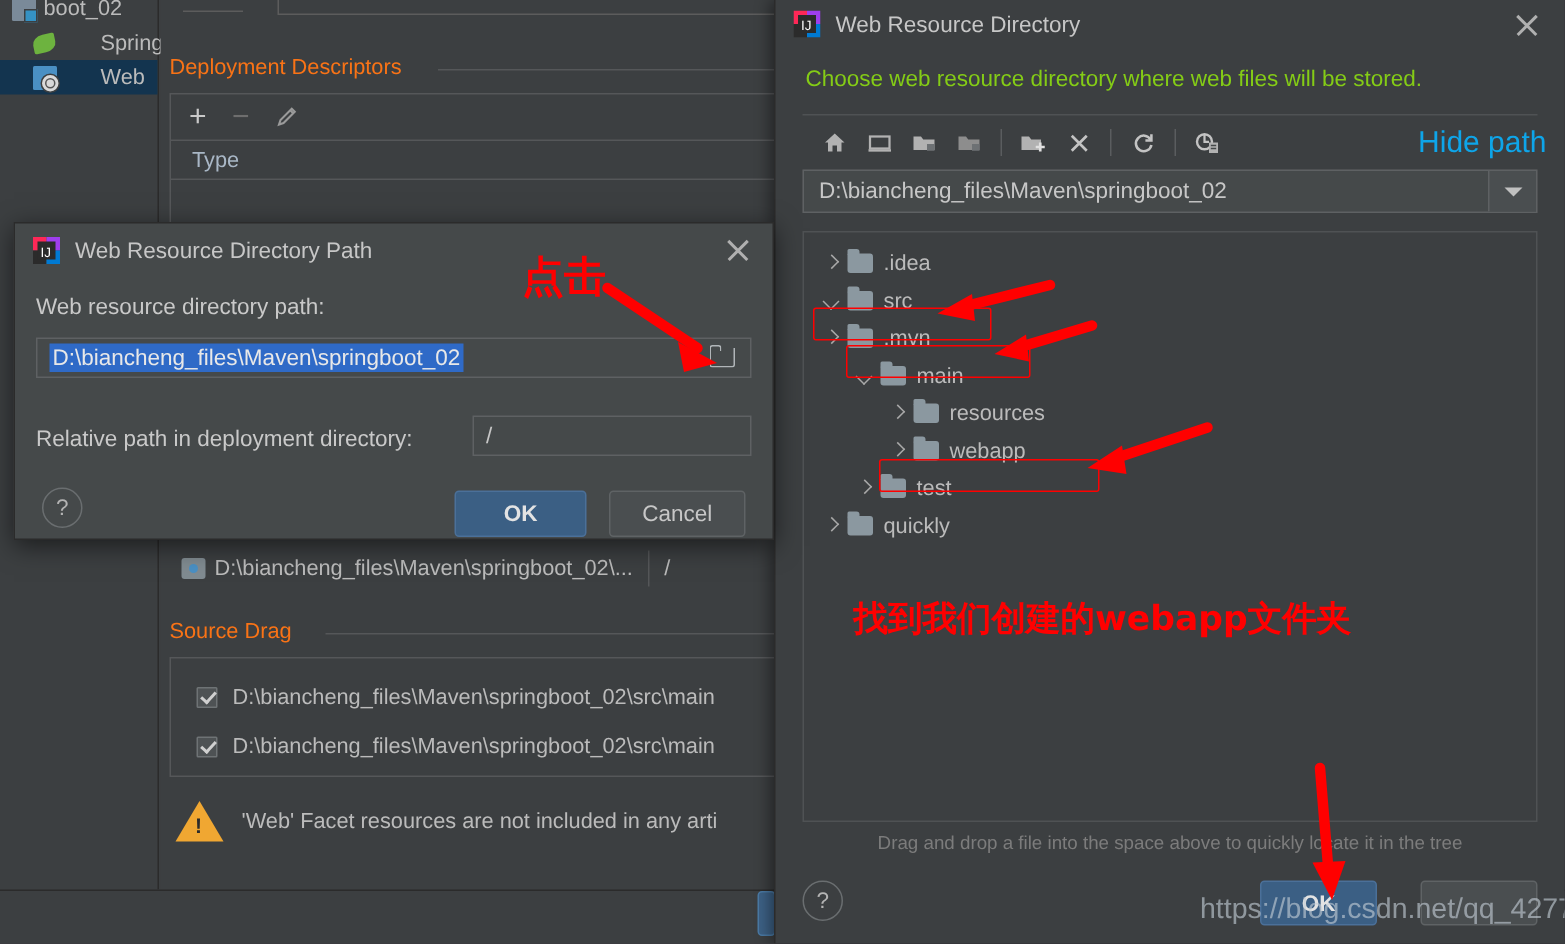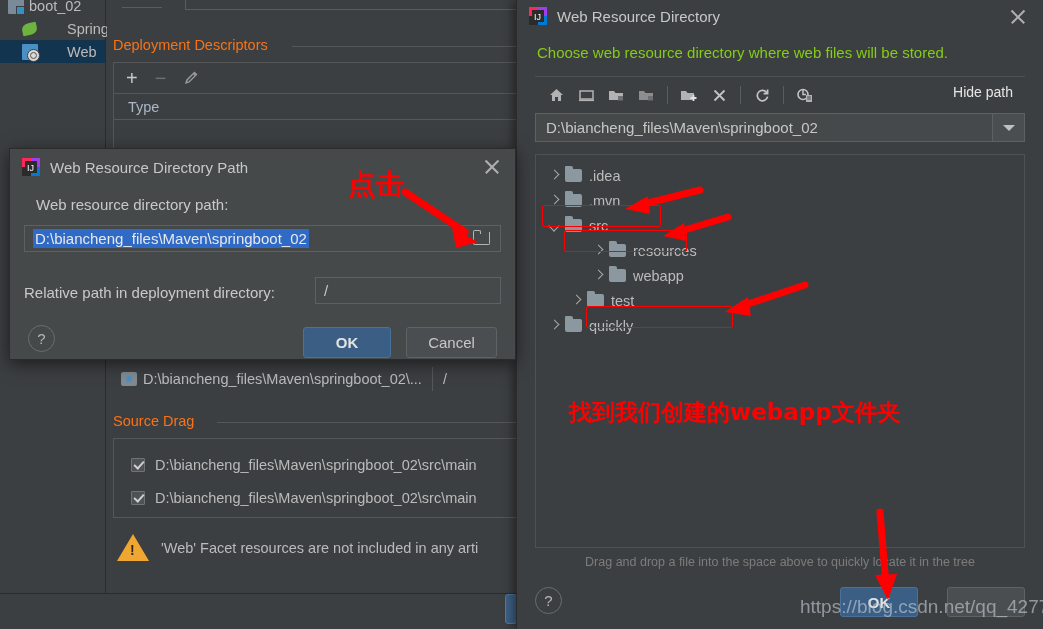--- a/index.html
+++ b/index.html
@@ -163,21 +163,21 @@
   .chooser-toolbar {
     display:flex; align-items:center; height:36px; padding-left:24px; gap:0;
     position:relative;
   }
   .tb-btn {
     width:30px; height:28px; display:flex; align-items:center; justify-content:center;
     position:relative;
   }
   .tb-divider { width:1px; height:18px; background:#5a5d5f; margin:0 6px; }
   .hide-path {
-    position:absolute; right:30px; top:7px; color:#e5e5e5; font-size:14px;
+    position:absolute; right:12px; top:7px; color:#0ea5e9; font-size:20px;
   }
 
   .path-combo {
     display:flex; margin:0 18px; height:29px; border:1px solid #5e6163; background:#45494a;
   }
   .path-input {
     flex:1; display:flex; align-items:center; padding-left:10px;
     color:#c7c7c7; font-size:15px;
   }
   .path-arrow {
@@ -443,31 +443,36 @@
 
     <div class="tree-box">
 
       <div class="tree-node" style="padding-left:10px; margin-top:8px;">
         <span class="twisty right"></span>
         <span class="folder-ico"></span>
         <span>.idea</span>
       </div>
 
       <div class="tree-node" style="padding-left:10px;">
+        <span class="twisty down"></span>
+        <span class="folder-ico"></span>
+        <span>src</span>
+      </div>
+
+      <div class="tree-node" style="padding-left:10px;">
         <span class="twisty right"></span>
         <span class="folder-ico"></span>
         <span>.mvn</span>
       </div>
 
-      <div class="tree-node" style="padding-left:10px;">
+      <div class="tree-node" style="padding-left:32px;">
         <span class="twisty down"></span>
         <span class="folder-ico"></span>
-        <span>src</span>
-      </div>
-
+        <span>main</span>
+      </div>
 
 
       <div class="tree-node" style="padding-left:54px;">
         <span class="twisty right"></span>
         <span class="folder-ico"></span>
         <span>resources</span>
       </div>
 
       <div class="tree-node" style="padding-left:54px;">
         <span class="twisty right"></span>
@@ -512,21 +517,21 @@
           <rect x="0" y="9" width="9" height="9" fill="#2b2b2b"></rect>
           <rect x="9" y="9" width="9" height="9" fill="#007ad3"></rect>
           <rect x="3" y="3" width="12" height="12" fill="#2b2b2b"></rect>
           <text x="5" y="13" font-size="9" fill="#ffffff" font-family="Liberation Sans, sans-serif">IJ</text>
         </svg>
       </span>
       <span class="dlg-title">Web Resource Directory Path</span>
       <span class="dlg-close" style="right:14px; top:9px;"></span>
     </div>
 
-    <div class="dl-field-label" style="position:absolute; left:26px; top:47px;">Web resource directory path:</div>
+    <div class="dl-field-label" style="position:absolute; left:14px; top:47px;">Web resource directory path:</div>
 
     <div class="text-field" style="position:absolute; left:14px; top:76px; right:14px;">
       <span class="sel-text">D:\biancheng_files\Maven\springboot_02</span>
       <span class="browse-ico">
         <span class="f-back"></span>
           <span class="f-tab"></span>
       </span>
     </div>
 
     <div class="dl-field-label" style="position:absolute; left:14px; top:135px;">Relative path in deployment directory:</div>

